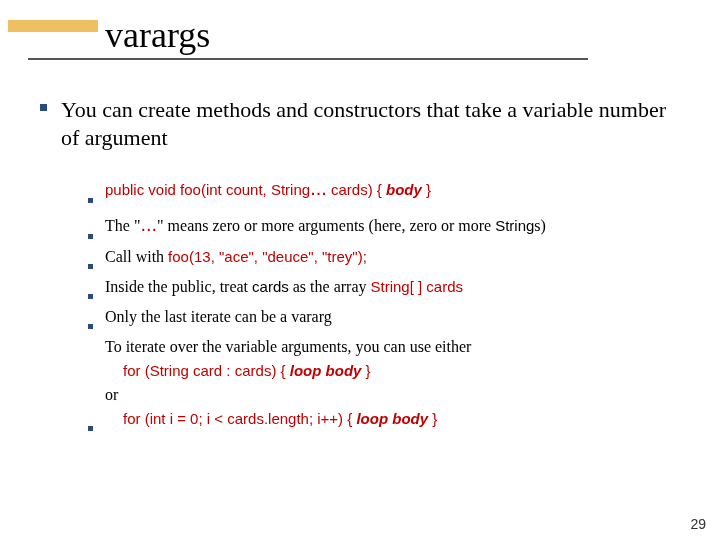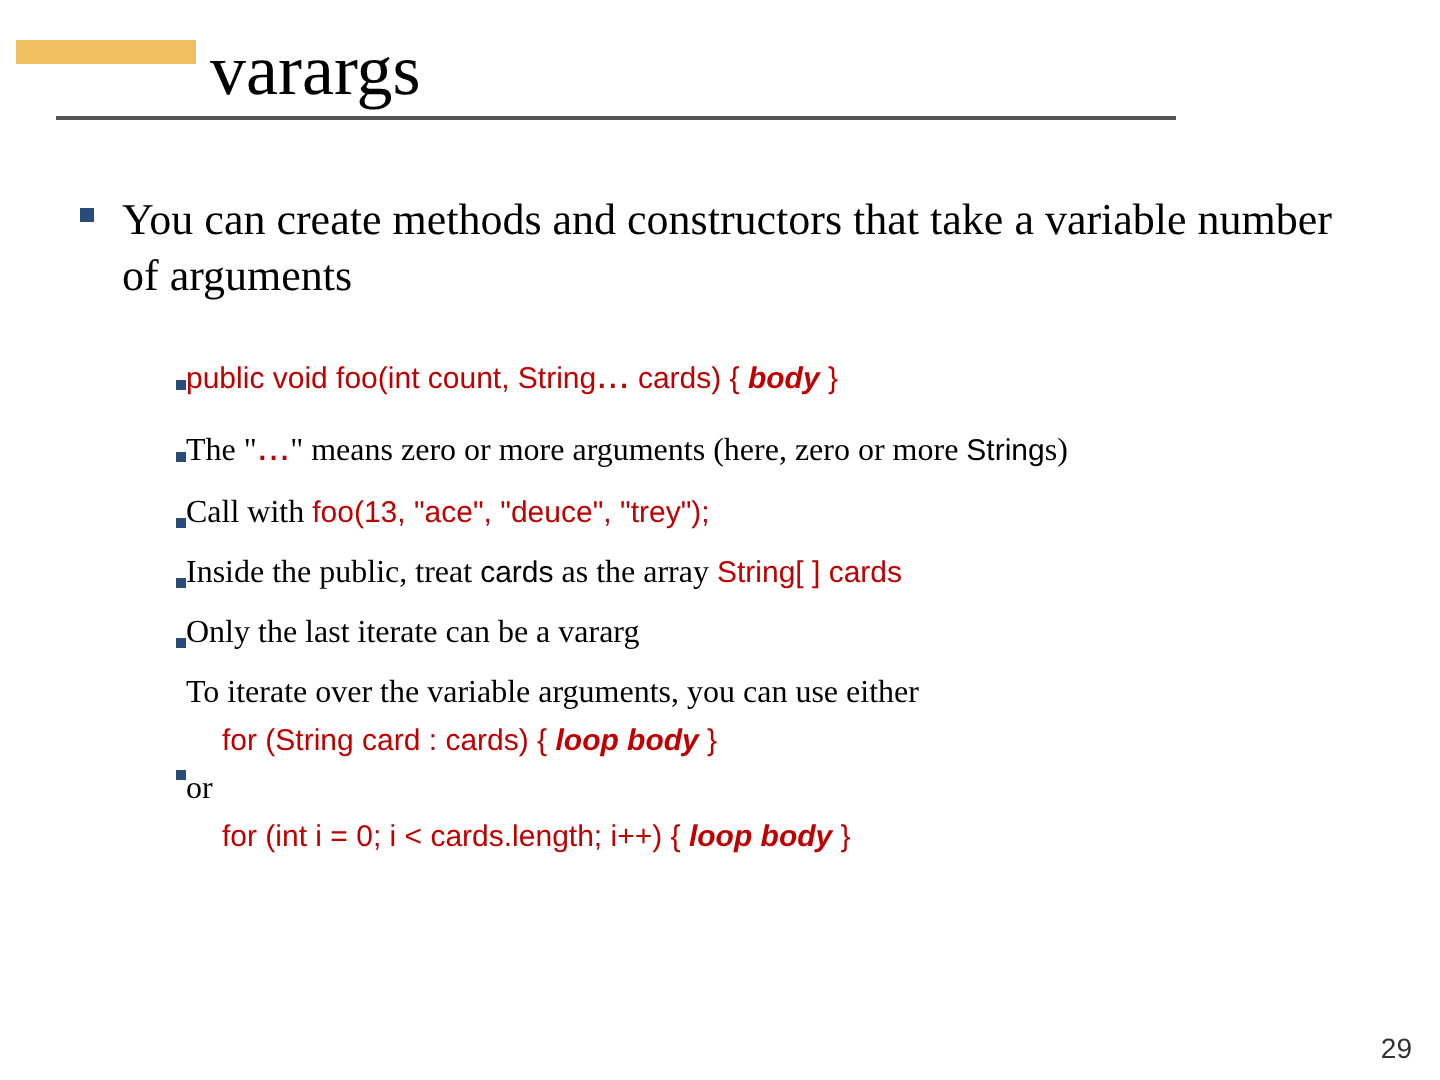--- a/index.html
+++ b/index.html
@@ -46,22 +46,22 @@
     gap: 14px;
     font-size: 22px;
     line-height: 1.25;
     margin-bottom: 22px;
   }
   .lvl2-wrap {
     margin-left: 48px;
   }
   .lvl2 {
     display: flex;
-    align-items: center;
-    gap: 0;
+    align-items: flex-end;
+    gap: 12px;
     font-size: 16px;
     line-height: 1.5;
     margin-bottom: 6px;
   }
   .sq {
     width: 7px;
     height: 7px;
     background: #2a4c7a;
     flex: 0 0 auto;
     margin-top: 8px;
@@ -93,21 +93,21 @@
 <body>
 
 <div class="decor-bar"></div>
 <div class="title">varargs</div>
 <div class="decor-rule"></div>
 
 <div class="content">
 
   <div class="lvl1">
     <div class="sq"></div>
-    <div>You can create methods and constructors that take a variable number of arguments</div>
+    <div>You can create methods and constructors that take a variable number of argument</div>
   </div>
 
   <div class="lvl2-wrap">
 
     <div class="lvl2">
       <div class="sq-sm"></div>
       <div>
         <span class="code">public void foo(int count, String</span><span class="codebig">...</span><span class="code"> cards) { </span><span class="code biem">body</span><span class="code"> }</span>
       </div>
     </div>

